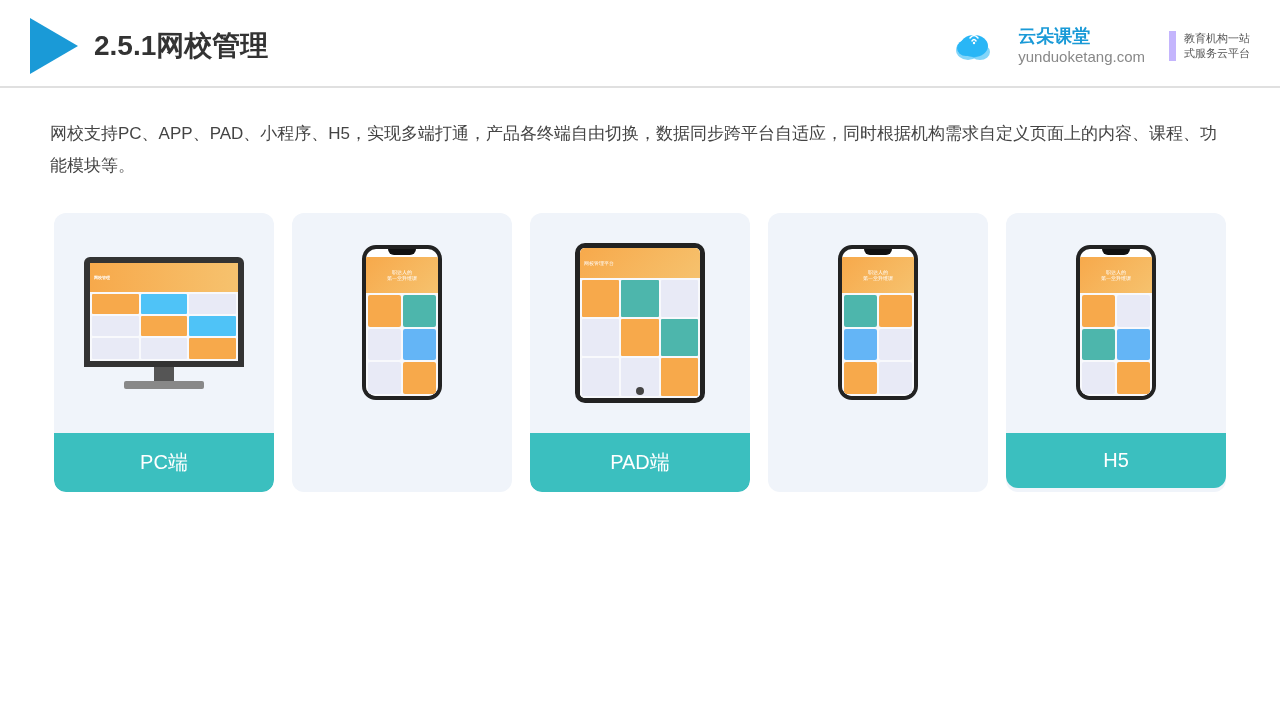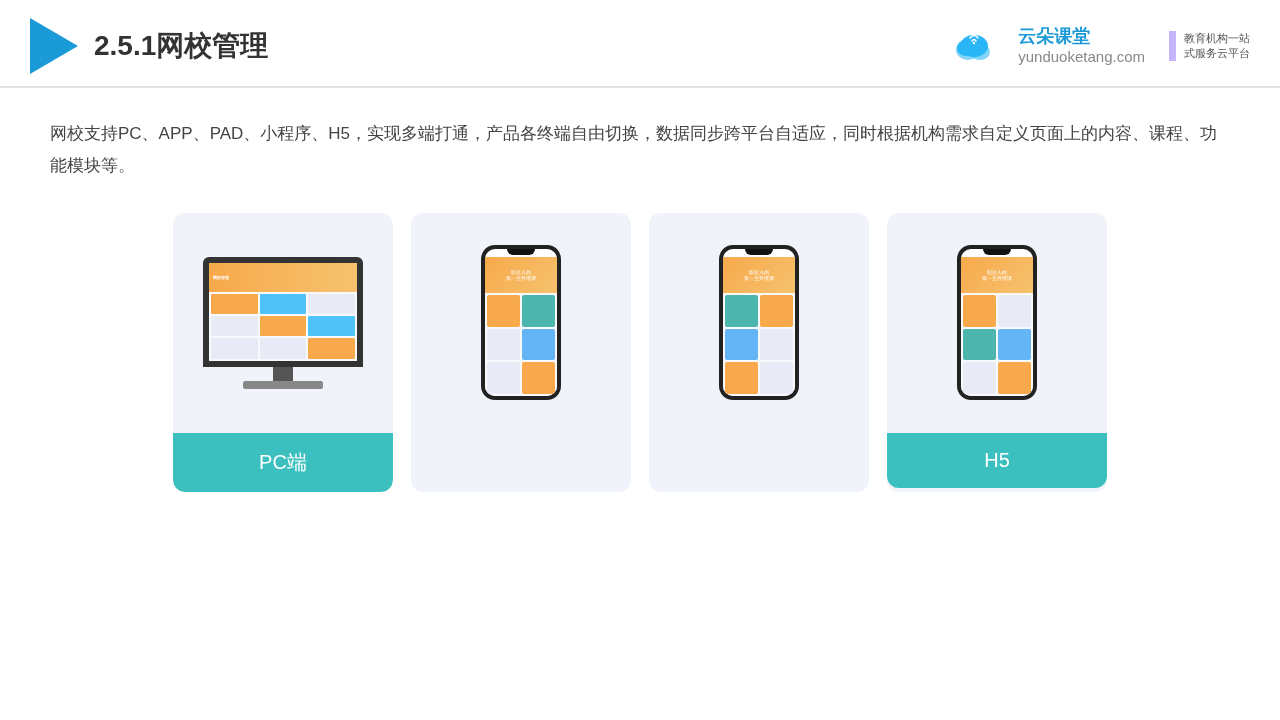--- a/index.html
+++ b/index.html
@@ -365,20 +365,44 @@
               <div class="phone-block"></div>
               <div class="phone-block blue"></div>
               <div class="phone-block"></div>
               <div class="phone-block orange"></div>
             </div>
           </div>
         </div>
       </div>
     </div>
 
+    <div class="device-card">
+      <div class="device-image-area">
+        <div class="tablet-mock">
+          <div class="tablet-screen">
+            <div class="tablet-screen-top">
+              <div style="font-size:5px;color:#fff;">网校管理平台</div>
+            </div>
+            <div class="tablet-screen-body">
+              <div class="tablet-block orange"></div>
+              <div class="tablet-block teal"></div>
+              <div class="tablet-block"></div>
+              <div class="tablet-block"></div>
+              <div class="tablet-block orange"></div>
+              <div class="tablet-block teal"></div>
+              <div class="tablet-block"></div>
+              <div class="tablet-block"></div>
+              <div class="tablet-block orange"></div>
+            </div>
+          </div>
+          <div class="tablet-button"></div>
+        </div>
+      </div>
+      <div class="device-label-bar">PAD端</div>
+    </div>
 
     <div class="device-card">
       <div class="device-image-area">
         <div class="phone-mock">
           <div class="phone-notch"></div>
           <div class="phone-screen">
             <div class="phone-screen-top">职达人的<br>第一堂升维课</div>
             <div class="phone-screen-body">
               <div class="phone-block teal"></div>
               <div class="phone-block orange"></div>

